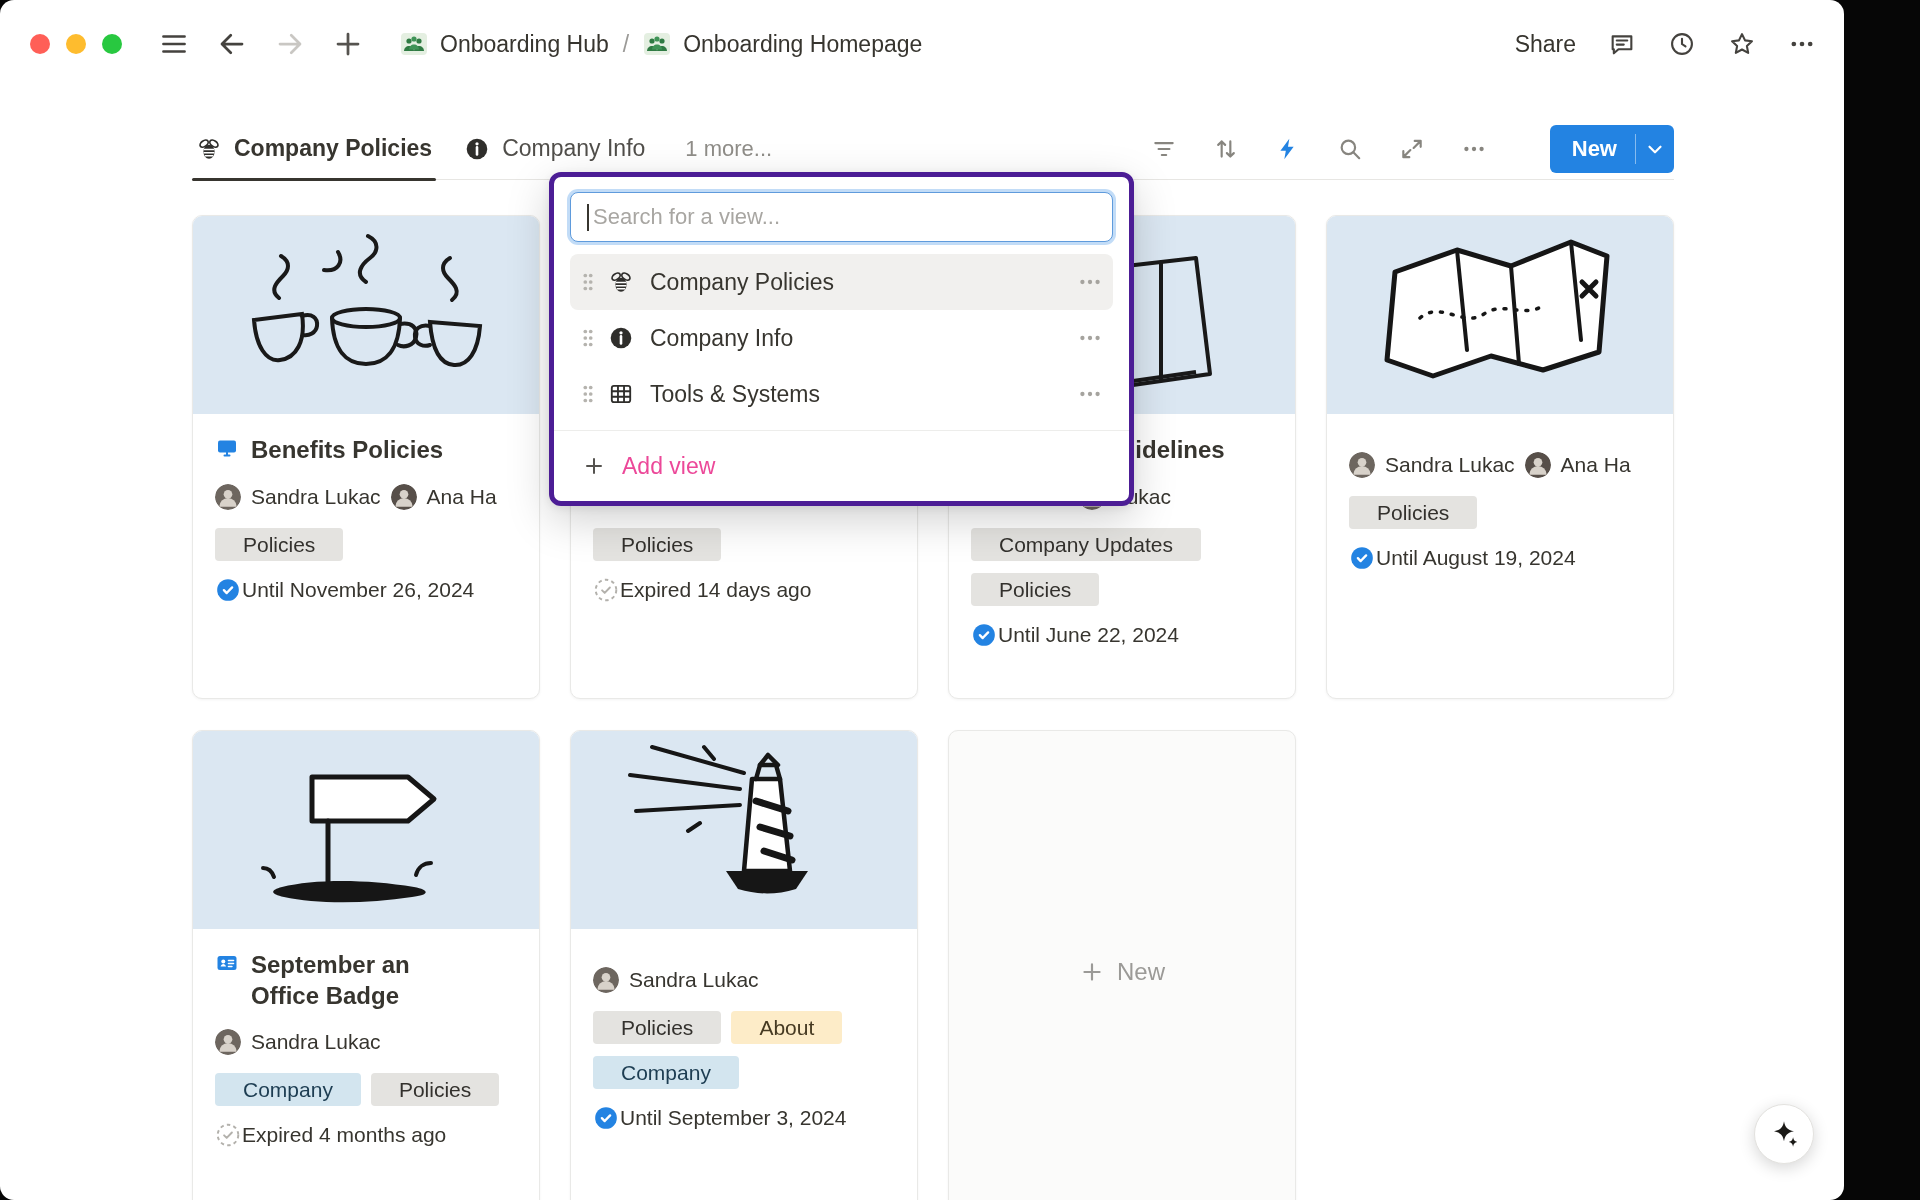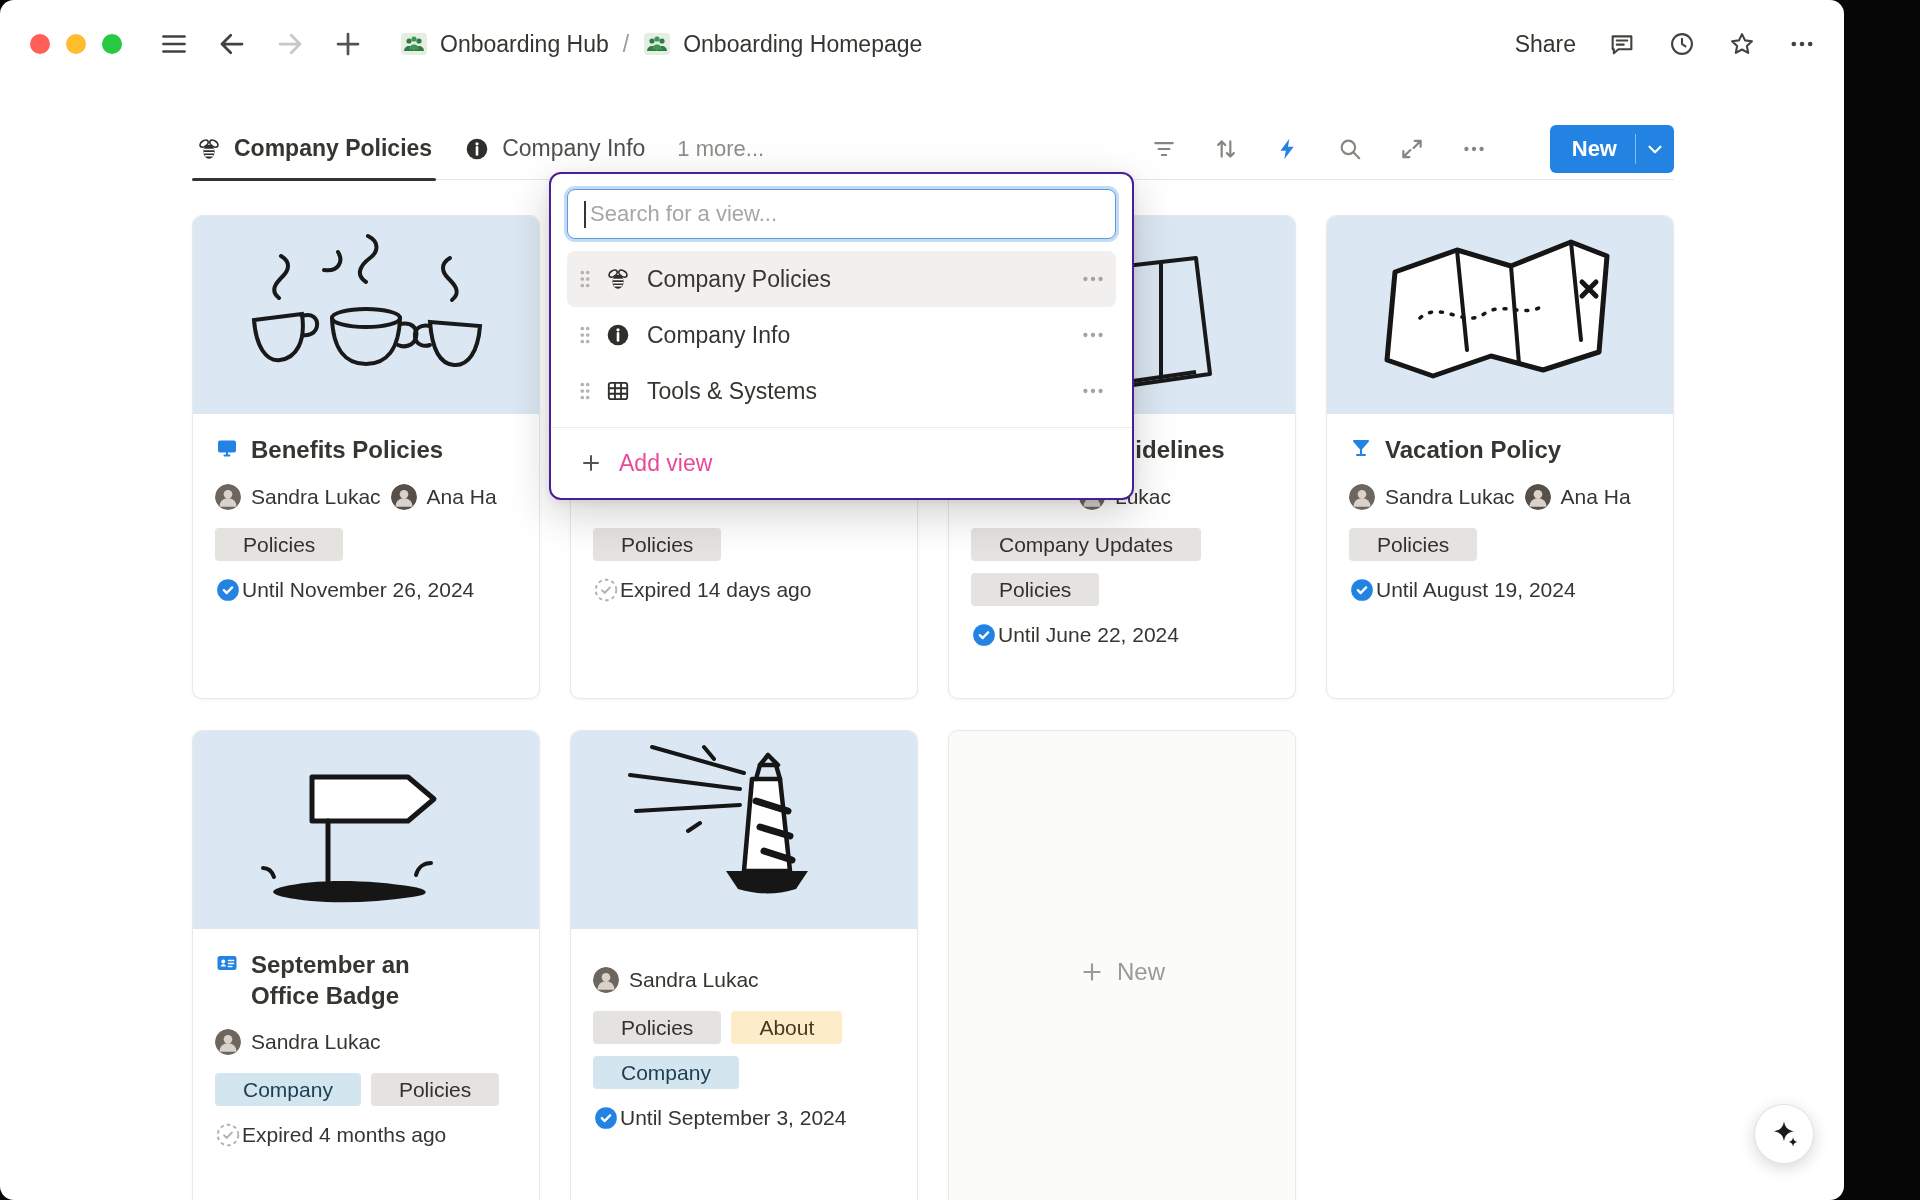--- a/index.html
+++ b/index.html
@@ -17,21 +17,21 @@
   .crumb-sep { color:#9b9a97; font-weight:400; padding:0 2px; }
   .titlebar-right { margin-left:auto; display:flex; align-items:center; gap:32px; padding-right:12px; }
   .share-label { font-size:23px; font-weight:500; }
 
   
   .toolbar { margin:30px 170px 0 192px; height:62px; display:flex; align-items:center; border-bottom:1px solid #e7e6e3; position:relative; }
   .tab { display:flex; align-items:center; gap:12px; font-size:23px; padding:0 4px; height:100%; position:relative; }
   .tab.active { font-weight:700; }
   .tab.active::after { content:""; position:absolute; left:0; right:0; bottom:-2px; height:3px; background:#37352f; border-radius:2px; }
   .tab.inactive { color:#504e4a; margin-left:24px; }
-  .more-tabs { margin-left:28px; font-size:22px; color:#8f8d88; }
+  .more-tabs { margin-left:36px; font-size:22px; color:#8f8d88; }
   .toolbar-icons { margin-left:auto; display:flex; align-items:center; gap:34px; }
   .tbicon { display:flex; align-items:center; justify-content:center; width:28px; height:28px; }
   .new-btn { margin-left:28px; height:48px; background:#2383e2; border:none; border-radius:6px; display:flex; align-items:center; padding:0; color:#fff; overflow:hidden; }
   .new-label { font-size:22px; font-weight:600; padding:0 18px 0 22px; }
   .new-divider { width:1px; align-self:stretch; margin:9px 0; background:rgba(255,255,255,.45); }
   .new-chevron { width:38px; display:flex; align-items:center; justify-content:center; }
 
   
   .gallery { margin:35px 170px 0 192px; display:grid; grid-template-columns:repeat(4,1fr); column-gap:30px; row-gap:31px; grid-auto-rows:484px; }
   .card { background:#fff; border:1px solid #e9e9e7; border-radius:10px; overflow:hidden; box-shadow:0 1px 3px rgba(15,15,15,.05); display:flex; flex-direction:column; }
@@ -49,21 +49,21 @@
   .tag.yellow { background:#fdecc8; color:#463a22; }
   .tag.blue { background:#d3e5ef; color:#1d3d52; }
   .date-row { margin-top:16px; display:flex; align-items:center; gap:1px; font-size:21px; }
   .ghost { visibility:hidden; }
   .offset-title { margin-left:131px; }
   .offset-person { margin-left:108px; }
   .new-card { background:#fbfbfa; display:flex; align-items:center; justify-content:center; }
   .new-card-inner { display:flex; align-items:center; gap:12px; color:#9b9a97; font-size:24px; }
 
   
-  .view-menu { position:absolute; left:549px; top:172px; width:585px; background:#fff; border:2px solid #4c1d95; border-radius:12px; box-shadow:0 14px 44px rgba(0,0,0,.18), 0 2px 8px rgba(0,0,0,.08); padding:15px 0 8px; z-index:50; }
+  .view-menu { position:absolute; left:549px; top:172px; width:585px; background:#fff; border:5px solid #4c1d95; border-radius:12px; box-shadow:0 14px 44px rgba(0,0,0,.18), 0 2px 8px rgba(0,0,0,.08); padding:15px 0 8px; z-index:50; }
   .search-wrap { position:relative; margin:0 16px 12px; }
   .view-search { width:100%; height:50px; border:1.5px solid #5f9bdc; box-shadow:0 0 0 3px rgba(35,131,226,.28); border-radius:8px; padding:0 16px 0 22px; font-size:22px; font-family:inherit; color:#37352f; outline:none; background:#fff; }
   .view-search::placeholder { color:#a8a6a2; }
   .fake-caret { position:absolute; left:17px; top:12px; width:2px; height:27px; background:#37352f; }
   .vrow { display:flex; align-items:center; height:56px; margin:0 16px; padding:0 10px; border-radius:8px; font-size:23px; }
   .vrow.selected { background:#f1f0ee; }
   .vrow .handle { margin-right:12px; display:flex; }
   .vrow .vicon { margin-right:16px; display:flex; }
   .vrow .vlabel { flex:1; }
   .vrow .rowdots { display:flex; }
@@ -338,27 +338,20 @@
     <div class="card">
       <div class="card-header">
         <svg viewBox="0 0 300 190" width="300" height="190" fill="none" stroke="#161616" stroke-width="5" stroke-linejoin="round" stroke-linecap="round">
           <path d="M45 52l62-22 54 16 60-24 36 14-8 96-56 18-52-14-58 20-46-16z" fill="#fff"></path>
           <path d="M107 30l10 100M161 46l8 98M221 22l10 98" stroke-width="4"></path>
           <path d="M70 98c20-18 44 10 64-4s40 6 62-10" stroke-width="3.5" stroke-dasharray="2 9"></path>
           <path d="M232 62l14 14M246 62l-14 14"></path>
         </svg>
       </div>
       <div class="card-body">
-        <div class="title-row">
-          <svg class="cicon" width="24" height="24" viewBox="0 0 24 24" stroke="#2383e2" stroke-width="2" stroke-linecap="round" stroke-linejoin="round">
-              <path d="M5 5h14l-7 8z" fill="#2383e2"></path>
-              <path d="M12 13v6M8 19h8" fill="none"></path>
-            </svg>
-          <span class="card-title-text">Vacation Policy</span>
-        </div>
         <div class="person-row">
           <span class="avatar"><svg viewBox="0 0 24 24" width="26" height="26">
                 <circle cx="12" cy="12" r="12" fill="#6d665f"></circle>
                 <circle cx="12" cy="9.5" r="4" fill="#d8d2ca"></circle>
                 <path d="M4 21a8 8 0 0116 0z" fill="#d8d2ca"></path>
               </svg></span>
           <span class="name">Sandra Lukac</span>
           <span class="avatar"><svg viewBox="0 0 24 24" width="26" height="26">
                 <circle cx="12" cy="12" r="12" fill="#574f49"></circle>
                 <circle cx="12" cy="9.5" r="4" fill="#d8d2ca"></circle>

